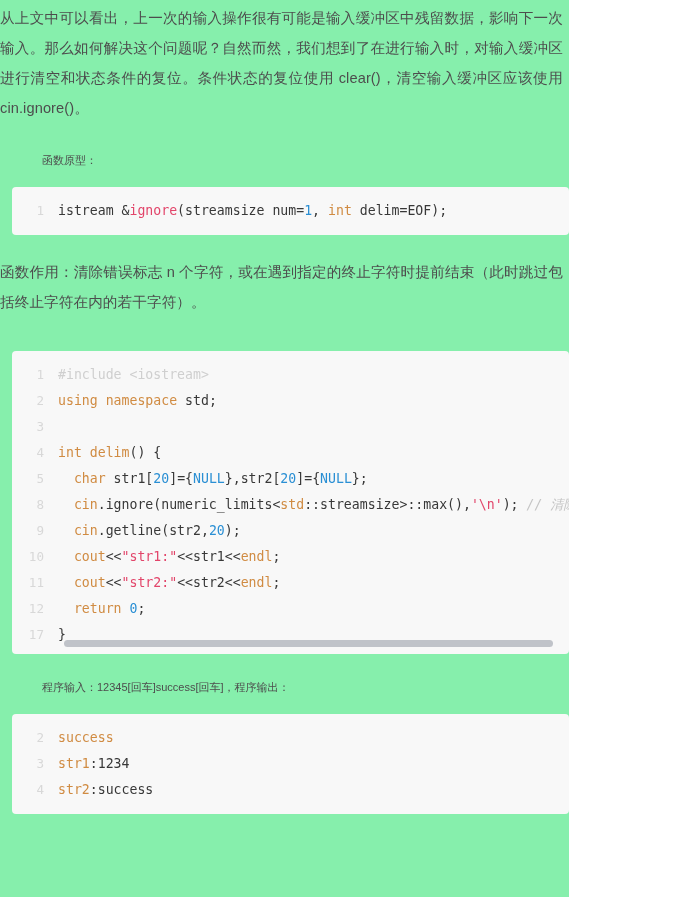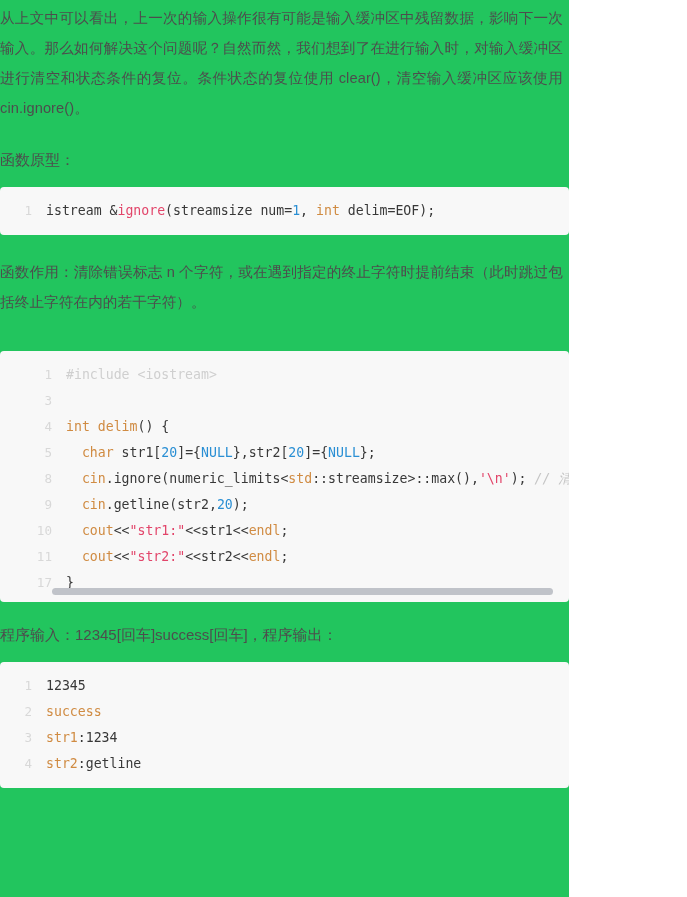--- a/index.html
+++ b/index.html
@@ -11,68 +11,69 @@
   }
   body {
     font-family: "Liberation Sans", "DejaVu Sans", sans-serif;
     color: #4d4d4d;
     -webkit-font-smoothing: antialiased;
   }
 
   .page {
     width: 569px;
     min-height: 897px;
-    background: #22c55e;
+    background: #86efac;
     padding: 0;
     position: relative;
     overflow: hidden;
   }
 
   
   .para {
     font-size: 14.6px;
     line-height: 30px;
     color: #4d4d4d;
     letter-spacing: 0.1px;
     margin: 0;
     padding: 0 6px 0 0;
     text-align: justify;
     text-justify: inter-ideograph;
   }
   .para.intro {
     padding-top: 3px;
   }
   .label-line {
-    font-size: 15px;
+    font-size: 11px;
     line-height: 30px;
     color: #4d4d4d;
     margin: 0;
+    padding-left: 42px;
   }
 
   .gap-18 { height: 18px; }
   .gap-22 { height: 22px; }
   .gap-12 { height: 12px; }
 
   
   .codeblock {
     background: #f8f8f8;
     border-radius: 4px;
     position: relative;
     overflow: hidden;
     font-family: "DejaVu Sans Mono", "Liberation Mono", monospace;
     font-size: 13.2px;
+    margin-left: 12px;
   }
   .codeblock .code-inner {
     padding: 11px 0 11px 0;
     overflow: hidden;
     white-space: nowrap;
   }
   .codeblock.scrollable .code-inner {
     padding-bottom: 6px;
-    padding-left: 20px;
   }
   .cline {
     display: block;
     height: 26px;
     line-height: 26px;
     white-space: pre;
   }
   .lnum {
     display: inline-block;
     width: 32px;
@@ -130,40 +131,41 @@
   <p class="para">函数作用：清除错误标志 n 个字符，或在遇到指定的终止字符时提前结束（此时跳过包括终止字符在内的若干字符）。</p>
 
   <div class="gap-22"></div>
 
 
   <div class="gap-12"></div>
 
   <div class="codeblock scrollable" id="example-code">
     <div class="code-inner code-clip">
         <span class="cline"><span class="lnum">1</span><span class="ctext"><span class="t-pre">#include &lt;iostream&gt;</span></span></span>
+        <span class="cline"><span class="lnum">2</span><span class="ctext"><span class="t-kw">using</span><span class="t-plain"> </span><span class="t-kw">namespace</span><span class="t-plain"> std;</span></span></span>
         <span class="cline"><span class="lnum">3</span><span class="ctext"><span class="t-plain"></span></span></span>
         <span class="cline"><span class="lnum">4</span><span class="ctext"><span class="t-kw">int</span><span class="t-plain"> </span><span class="t-kw">delim</span><span class="t-plain">() {</span></span></span>
         <span class="cline"><span class="lnum">5</span><span class="ctext"><span class="t-plain">  </span><span class="t-kw">char</span><span class="t-plain"> str1[</span><span class="t-num">20</span><span class="t-plain">]={</span><span class="t-num">NULL</span><span class="t-plain">},str2[</span><span class="t-num">20</span><span class="t-plain">]={</span><span class="t-num">NULL</span><span class="t-plain">};</span></span></span>
         <span class="cline"><span class="lnum">8</span><span class="ctext"><span class="t-plain">  </span><span class="t-kw">cin</span><span class="t-plain">.ignore(numeric_limits&lt;</span><span class="t-kw">std</span><span class="t-plain">::streamsize&gt;::max(),</span><span class="t-str">'\n'</span><span class="t-plain">); </span><span class="t-cmt">// 清除缓冲区的当前行</span></span></span>
         <span class="cline"><span class="lnum">9</span><span class="ctext"><span class="t-plain">  </span><span class="t-kw">cin</span><span class="t-plain">.getline(str2,</span><span class="t-num">20</span><span class="t-plain">);</span></span></span>
         <span class="cline"><span class="lnum">10</span><span class="ctext"><span class="t-plain">  </span><span class="t-kw">cout</span><span class="t-plain">&lt;&lt;</span><span class="t-str">"str1:"</span><span class="t-plain">&lt;&lt;str1&lt;&lt;</span><span class="t-kw">endl</span><span class="t-plain">;</span></span></span>
         <span class="cline"><span class="lnum">11</span><span class="ctext"><span class="t-plain">  </span><span class="t-kw">cout</span><span class="t-plain">&lt;&lt;</span><span class="t-str">"str2:"</span><span class="t-plain">&lt;&lt;str2&lt;&lt;</span><span class="t-kw">endl</span><span class="t-plain">;</span></span></span>
+        <span class="cline"><span class="lnum">12</span><span class="ctext"><span class="t-plain">  </span><span class="t-kw">return</span><span class="t-plain"> </span><span class="t-num">0</span><span class="t-plain">;</span></span></span>
         <span class="cline"><span class="lnum">17</span><span class="ctext"><span class="t-plain">}</span></span></span>
       </div>
     <div class="hscroll"></div>
   </div>
 
   <div class="gap-18"></div>
 
   <p class="label-line">程序输入：12345[回车]success[回车]，程序输出：</p>
 
   <div class="gap-12"></div>
 
   <div class="codeblock" id="output-code">
     <div class="code-inner">
-        <span class="cline"><span class="lnum">1</span><span class="ctext"><span class="t-plain">12345</span></span></span>
         <span class="cline"><span class="lnum">2</span><span class="ctext"><span class="t-kw">success</span></span></span>
         <span class="cline"><span class="lnum">3</span><span class="ctext"><span class="t-kw">str1</span><span class="t-plain">:1234</span></span></span>
-        <span class="cline"><span class="lnum">4</span><span class="ctext"><span class="t-kw">str2</span><span class="t-plain">:getline</span></span></span>
+        <span class="cline"><span class="lnum">4</span><span class="ctext"><span class="t-kw">str2</span><span class="t-plain">:success</span></span></span>
       </div>
   </div>
 
 </div>
 
 </body></html>

